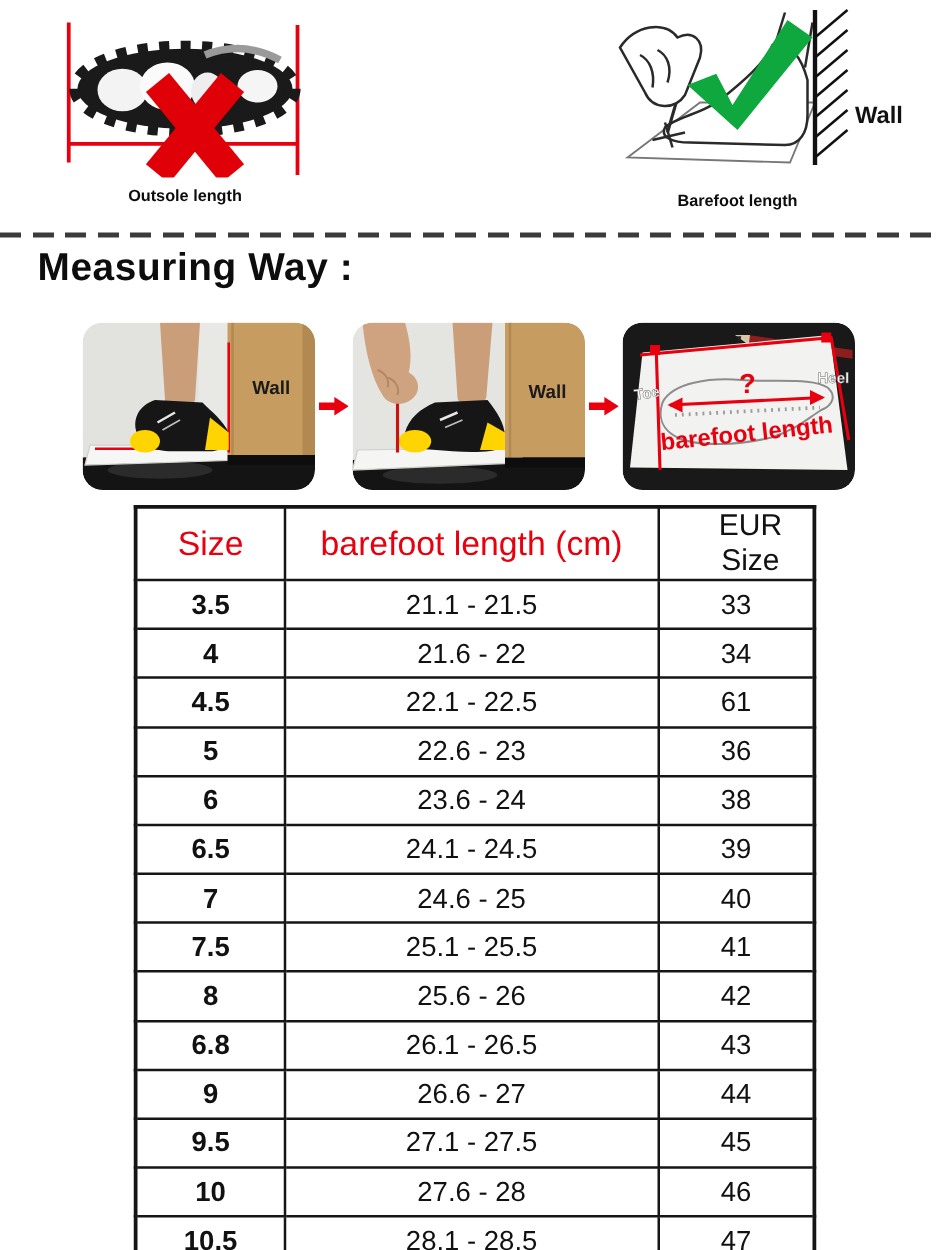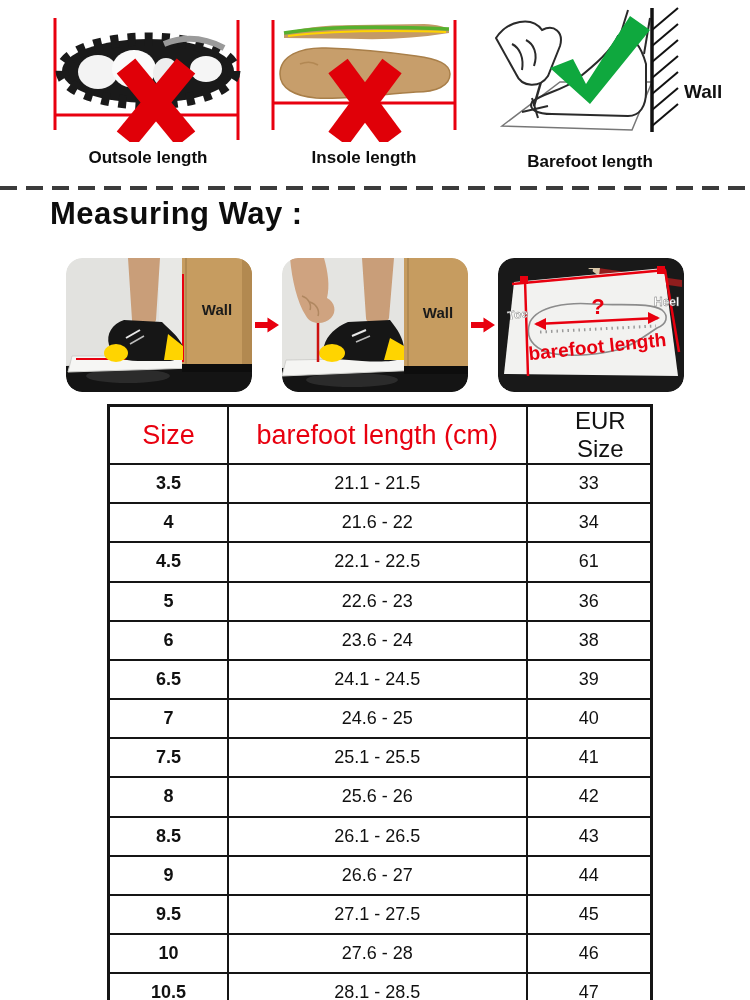--- a/index.html
+++ b/index.html
@@ -5,36 +5,36 @@
   * { margin:0; padding:0; box-sizing:border-box; }
   html,body { background:#ffffff; }
   body {
     width:750px; height:1000px; position:relative; overflow:hidden;
     font-family:"Liberation Sans","DejaVu Sans",sans-serif; color:#111;
   }
   #root { position:absolute; inset:0; }
 
   
   .fig { position:absolute; text-align:center; }
-  .fig-caption { font-weight:bold; font-size:17px; color:#0d0d0d; margin-top:2px; }
+  .fig-caption { font-weight:bold; font-size:13px; color:#0d0d0d; margin-top:2px; }
   #fig-outsole  { left:42px;  top:12px; width:212px; }
   #fig-insole   { left:266px; top:12px; width:196px; }
   #fig-barefoot { left:480px; top:4px;  width:252px; }
   #fig-barefoot .fig-caption { width:220px; }
 
   
   #divider {
     position:absolute; left:0; top:186px; width:750px; height:4px;
     background:repeating-linear-gradient(90deg,#3b3b3b 0 17px,transparent 17px 26px);
   }
 
   
   #heading {
     position:absolute; left:30px; top:196px;
-    font-size:31px; font-weight:bold; color:#0d0d0d; letter-spacing:.5px;margin-left:20px;
+    font-size:31px; font-weight:bold; color:#0d0d0d; letter-spacing:.5px;
   }
 
   
   #photo-strip {
     position:absolute; left:66px; top:257px; width:618px; height:136px;
     display:flex; align-items:center; justify-content:space-between;
   }
   .photo { border-radius:16px; display:block; }
   .arrow {
     width:24px; height:17px; background:var(--red,#e8000f);
@@ -44,21 +44,21 @@
   
   #size-table {
     position:absolute; left:107px; top:404px; width:546px; height:650px;
     border-collapse:collapse; table-layout:fixed;
     border:3px solid #151515; text-align:center;
   }
   #size-table th, #size-table td { border:2px solid #151515; vertical-align:middle; }
   #size-table thead tr { height:39px; }
   th.h-red   { color:var(--red,#e8000f); font-size:27px; font-weight:normal; }
   th.h-black { color:#111; font-size:24px; font-weight:normal;padding-left:23px; }
-  #size-table td { font-size:18px; color:#111; }
+  #size-table td { font-size:22px; color:#111; }
   #size-table td.col-size { font-weight:bold; }
 
   svg text { font-family:"Liberation Sans","DejaVu Sans",sans-serif; }
 </style>
 </head>
 <body>
 
 <div id="root">
 
   <figure class="fig" id="fig-outsole">
@@ -78,43 +78,20 @@
         <ellipse cx="164" cy="57" rx="16" ry="13" fill="#f5f5f5"></ellipse>
       </g>
       <g stroke="#e00008" stroke-width="24">
         <line x1="84" y1="54" x2="144" y2="127"></line>
         <line x1="144" y1="54" x2="84" y2="127"></line>
       </g>
     </svg>
     <figcaption class="fig-caption">Outsole length</figcaption>
   </figure>
 
-  <figure class="fig" id="fig-insole">
-    <svg class="fig-svg" width="196" height="130" viewBox="0 0 196 130">
-      <g stroke="#e8000f" stroke-width="3">
-        <line x1="7" y1="8" x2="7" y2="118"></line>
-        <line x1="7" y1="91" x2="189" y2="91"></line>
-        <line x1="189" y1="8" x2="189" y2="118"></line>
-      </g>
-      <g>
-        <path d="M 18,22 Q 40,13 90,13 L 158,12 Q 178,13 183,18 L 183,21 Q 140,28 95,27 Q 45,26 18,26 Z" fill="#c49a66"></path>
-        <path d="M 18,21 Q 70,12 183,17" stroke="#57b02e" stroke-width="3.5" fill="none"></path>
-        <path d="M 22,24 Q 80,17 180,20" stroke="#ffd400" stroke-width="2" fill="none"></path>
-      </g>
-      <g>
-        <path d="M 14,62 C 14,44 34,35 60,36 C 92,37 122,40 150,44 C 172,47 184,52 184,62 C 184,74 170,80 150,80 C 118,82 80,88 50,86 C 28,84 14,76 14,62 Z" fill="#c79e6b" stroke="#a97f49" stroke-width="1.5"></path>
-        <path d="M 34,52 Q 44,48 52,53" stroke="#a97f49" stroke-width="1.5" fill="none" opacity=".7"></path>
-      </g>
-      <g stroke="#e00008" stroke-width="24">
-        <line x1="72" y1="54" x2="126" y2="127"></line>
-        <line x1="126" y1="54" x2="72" y2="127"></line>
-      </g>
-    </svg>
-    <figcaption class="fig-caption">Insole length</figcaption>
-  </figure>
 
   <figure class="fig" id="fig-barefoot">
     <svg class="fig-svg" width="252" height="142" viewBox="0 0 252 142">
       <g>
         <polygon points="22,122 80,78 172,78 152,126" fill="#ffffff" stroke="#777777" stroke-width="1.5"></polygon>
       </g>
       <g stroke="#2a2a2a" stroke-width="2" fill="#ffffff">
         <path d="M 166,60 C 160,38 150,30 138,32 C 132,46 116,60 96,76 C 84,86 60,90 52,98 C 48,106 58,110 72,110 L 148,112 C 160,112 166,102 166,88 Z"></path>
         <line x1="140" y1="32" x2="148" y2="6"></line>
         <line x1="164" y1="50" x2="170" y2="14"></line>
@@ -307,21 +284,21 @@
           <td class="col-size">7.5</td>
           <td>25.1 - 25.5</td>
           <td>41</td>
         </tr>
         <tr>
           <td class="col-size">8</td>
           <td>25.6 - 26</td>
           <td>42</td>
         </tr>
         <tr>
-          <td class="col-size">8.5</td>
+          <td class="col-size">6.8</td>
           <td>26.1 - 26.5</td>
           <td>43</td>
         </tr>
         <tr>
           <td class="col-size">9</td>
           <td>26.6 - 27</td>
           <td>44</td>
         </tr>
         <tr>
           <td class="col-size">9.5</td>

